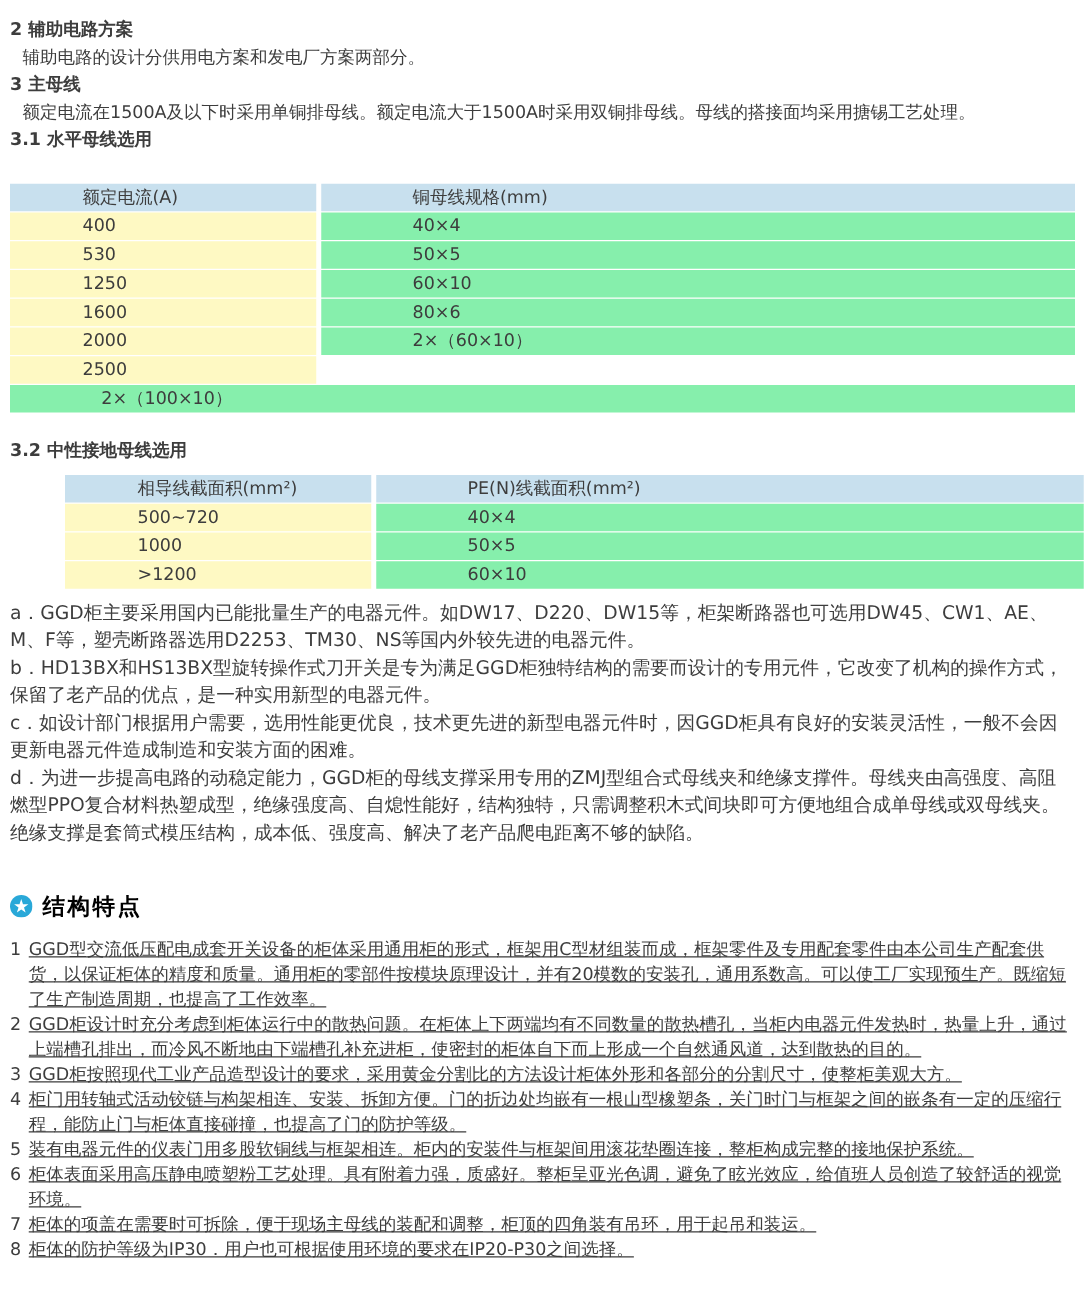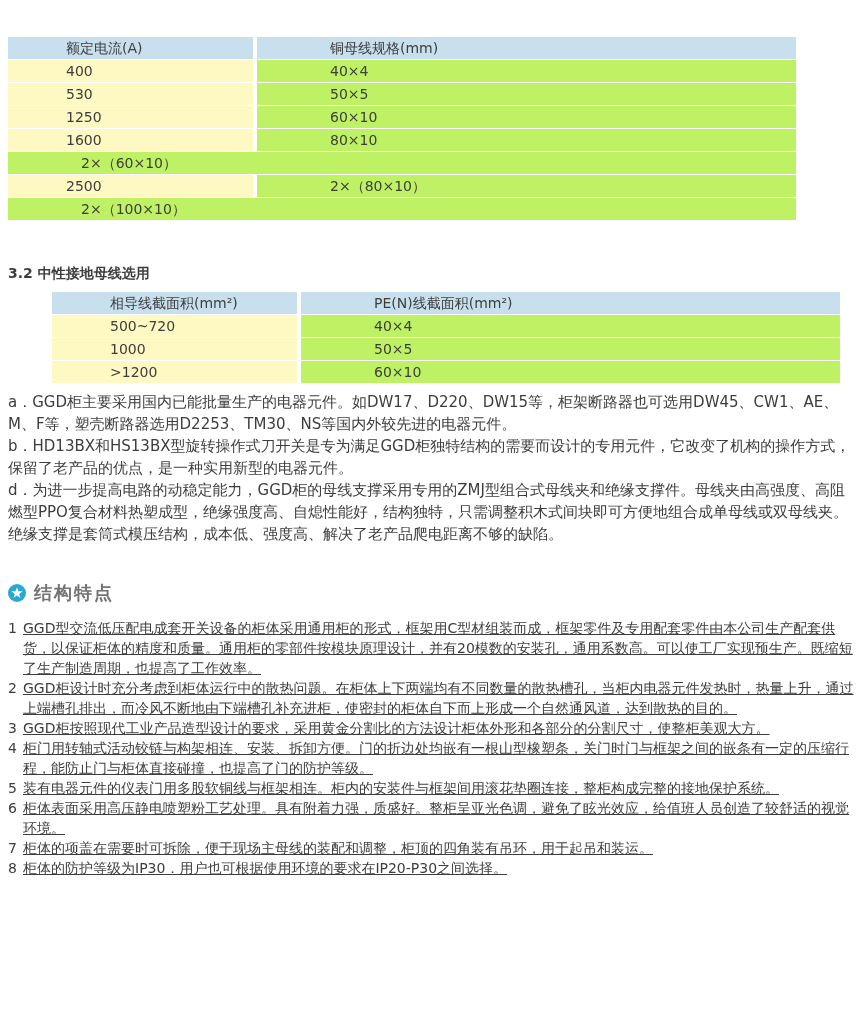--- a/index.html
+++ b/index.html
@@ -11,82 +11,89 @@
   }
   .page{padding:13px 8px 0 8px;box-sizing:border-box;}
   p{margin:0;}
 
   
   .top p{font-size:14px;line-height:22px;}
   .h{font-weight:bold;}
   .ind{padding-left:10px;}
 
   
-  .tbl{margin-top:24px;width:788px;}
+  .tbl{margin-top:24px;width:852px;}
   .trow{display:flex;height:22px;line-height:22px;margin-bottom:1px;font-size:14px;}
   .trow .c1{
     width:245px;box-sizing:border-box;padding-left:58px;
     background:#fef9c3;margin-right:4px;flex-shrink:0;
   }
   .trow .c2{
     flex:1;box-sizing:border-box;padding-left:73px;
-    background:#bef264;
+    background:#86efac;
   }
   .trow.head .c1,.trow.head .c2{background:#c8e0ee;}
 
-  .h32{margin-top:42px;font-size:14px;line-height:22px;}
+  .h32{margin-top:20px;font-size:14px;line-height:22px;}
   .tbl2{margin-top:8px;margin-left:44px;}
 
   
   .notes{margin-top:8px;font-size:15px;line-height:22px;}
 
   
   .feat-head{
     margin-top:36px;display:flex;align-items:center;
-    color:#737373;font-size:18px;font-weight:bold;letter-spacing:2px;
+    color:#000000;font-size:18px;font-weight:bold;letter-spacing:2px;
   }
   .feat-head .star{display:inline-flex;margin-right:8px;flex-shrink:0;}
   .feat-list{margin-top:13px;font-size:14px;line-height:20px;}
   .feat{display:flex;}
   .feat .num{width:15px;flex-shrink:0;}
   .feat .txt{flex:1;text-decoration:underline;}
 </style>
 </head>
 <body>
 
 <div class="page">
 
+  <div class="top">
+    <p class="h">2 辅助电路方案</p>
+    <p class="ind">辅助电路的设计分供用电方案和发电厂方案两部分。</p>
+    <p class="h">3 主母线</p>
+    <p class="ind">额定电流在1500A及以下时采用单铜排母线。额定电流大于1500A时采用双铜排母线。母线的搭接面均采用搪锡工艺处理。</p>
+    <p class="h">3.1 水平母线选用</p>
+  </div>
 
   <div class="tbl">
     <div class="trow head">
       <div class="c1">额定电流(A)</div>
       <div class="c2">铜母线规格(mm)</div>
     </div>
     <div class="trow">
       <div class="c1">400</div>
       <div class="c2">40×4</div>
     </div>
     <div class="trow">
       <div class="c1">530</div>
       <div class="c2">50×5</div>
     </div>
     <div class="trow">
       <div class="c1">1250</div>
       <div class="c2">60×10</div>
     </div>
     <div class="trow">
       <div class="c1">1600</div>
-      <div class="c2">80×10</div>
+      <div class="c2">80×6</div>
     </div>
     <div class="trow">
+      <div class="c1">2000</div>
       <div class="c2">2×（60×10）</div>
     </div>
     <div class="trow">
       <div class="c1">2500</div>
-      <div class="c2">2×（80×10）</div>
     </div>
     <div class="trow">
       <div class="c2">2×（100×10）</div>
     </div>
   </div>
 
   <p class="h h32">3.2 中性接地母线选用</p>
 
   <div class="tbl tbl2">
     <div class="trow head">
@@ -103,20 +110,21 @@
     </div>
     <div class="trow">
       <div class="c1">&gt;1200</div>
       <div class="c2">60×10</div>
     </div>
   </div>
 
   <div class="notes">
     <p>a．GGD柜主要采用国内已能批量生产的电器元件。如DW17、D220、DW15等，柜架断路器也可选用DW45、CW1、AE、M、F等，塑壳断路器选用D2253、TM30、NS等国内外较先进的电器元件。</p>
     <p>b．HD13BX和HS13BX型旋转操作式刀开关是专为满足GGD柜独特结构的需要而设计的专用元件，它改变了机构的操作方式，保留了老产品的优点，是一种实用新型的电器元件。</p>
+    <p>c．如设计部门根据用户需要，选用性能更优良，技术更先进的新型电器元件时，因GGD柜具有良好的安装灵活性，一般不会因更新电器元件造成制造和安装方面的困难。</p>
     <p>d．为进一步提高电路的动稳定能力，GGD柜的母线支撑采用专用的ZMJ型组合式母线夹和绝缘支撑件。母线夹由高强度、高阻燃型PPO复合材料热塑成型，绝缘强度高、自熄性能好，结构独特，只需调整积木式间块即可方便地组合成单母线或双母线夹。绝缘支撑是套筒式模压结构，成本低、强度高、解决了老产品爬电距离不够的缺陷。</p>
   </div>
 
   <div class="feat-head">
     <span class="star">
       <svg width="18" height="18" viewBox="0 0 18 18" aria-hidden="true">
         <circle cx="9" cy="9" r="9" fill="#29a8d8"></circle>
         <path d="M9 3.2 L10.4 7.3 L14.7 7.3 L11.2 9.9 L12.5 14 L9 11.5 L5.5 14 L6.8 9.9 L3.3 7.3 L7.6 7.3 Z" fill="#ffffff"></path>
       </svg>
     </span>

